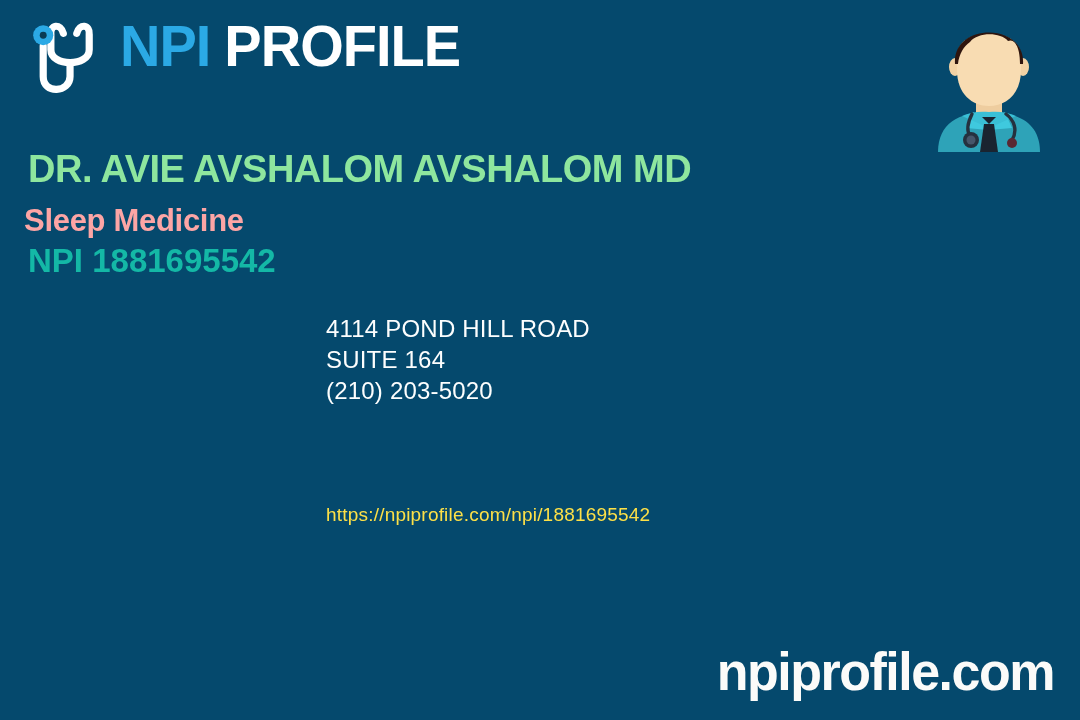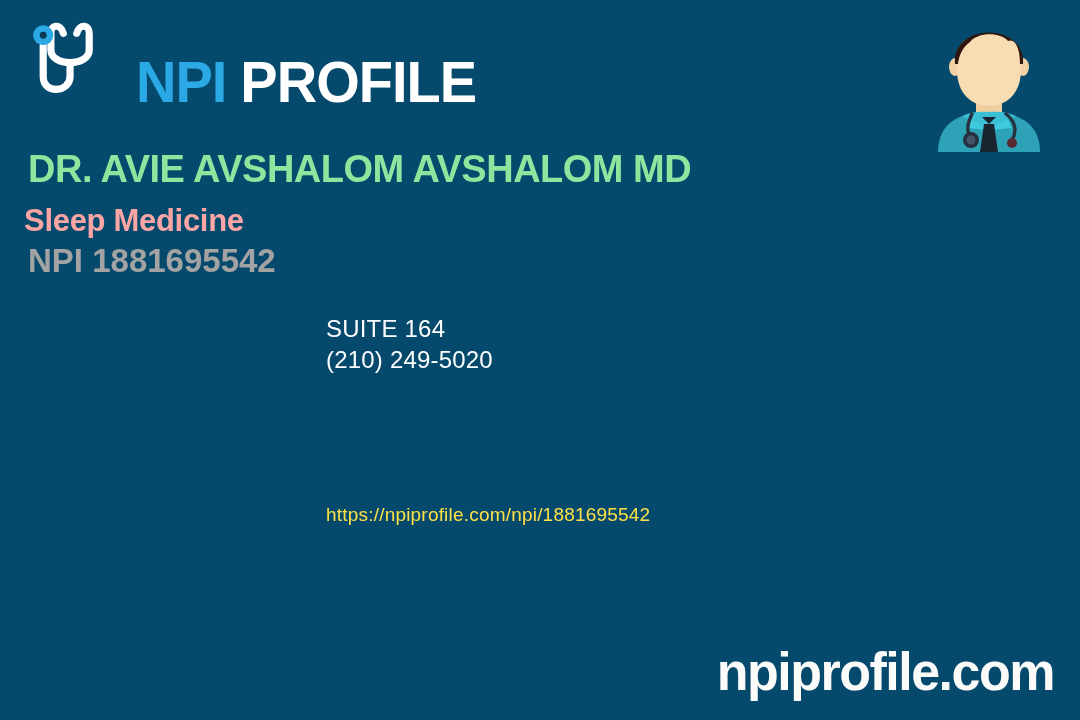--- a/index.html
+++ b/index.html
@@ -6,21 +6,21 @@
   body{
     width:1080px;height:720px;overflow:hidden;position:relative;
     background:#05496D;
     font-family:"Liberation Sans", sans-serif;
   }
   .stage{position:absolute;inset:0;width:1080px;height:720px;}
 
   
   .logo-row{
     position:absolute;left:28px;top:18px;height:92px;
-    display:flex;align-items:flex-end;gap:22px;
+    display:flex;align-items:flex-start;gap:6px;
   }
   .logo-icon{width:86px;height:92px;flex:0 0 auto;}
   .logo-text{
     font-size:56px;font-weight:800;letter-spacing:-1px;
     display:flex;gap:14px;line-height:1;
     transform:scaleY(1.04);
   }
   .logo-npi{color:#2BA9E5;}
   .logo-profile{color:#FFFFFF;}
 
@@ -32,21 +32,21 @@
     position:absolute;left:28px;top:148px;width:760px;
     color:#8EE69E;font-size:38px;font-weight:700;letter-spacing:-0.5px;
     white-space:nowrap;
   }
   .specialty{
     position:absolute;left:24px;top:203px;
     color:#fca5a5;font-size:31px;font-weight:700;letter-spacing:-0.3px;
   }
   .npi-number{
     position:absolute;left:28px;top:242px;
-    color:#a3a3a3;font-size:33px;font-weight:700;letter-spacing:0px;
+    color:#14b8a6;font-size:33px;font-weight:700;letter-spacing:0px;
   }
 
   
   .address{
     position:absolute;left:326px;top:313px;
     color:#FDFEFE;font-size:24px;font-weight:400;line-height:31px;
     letter-spacing:0.2px;
   }
   .address div{white-space:nowrap;}
   .profile-url{
@@ -116,21 +116,22 @@
 
       <circle cx="84" cy="131" r="5" fill="#5A2833"></circle>
     </svg>
   </span>
 
   <div class="doctor-name">DR. AVIE AVSHALOM AVSHALOM MD</div>
   <div class="specialty">Sleep Medicine</div>
   <div class="npi-number">NPI 1881695542</div>
 
   <div class="address">
+    <div>4114 POND HILL ROAD</div>
     <div>SUITE 164</div>
-    <div>(210) 249-5020</div>
+    <div>(210) 203-5020</div>
   </div>
 
   <a class="profile-url" href="#">https://npiprofile.com/npi/1881695542</a>
 
   <div class="site-footer">npiprofile.com</div>
 
 </div>
 
 </body></html>

